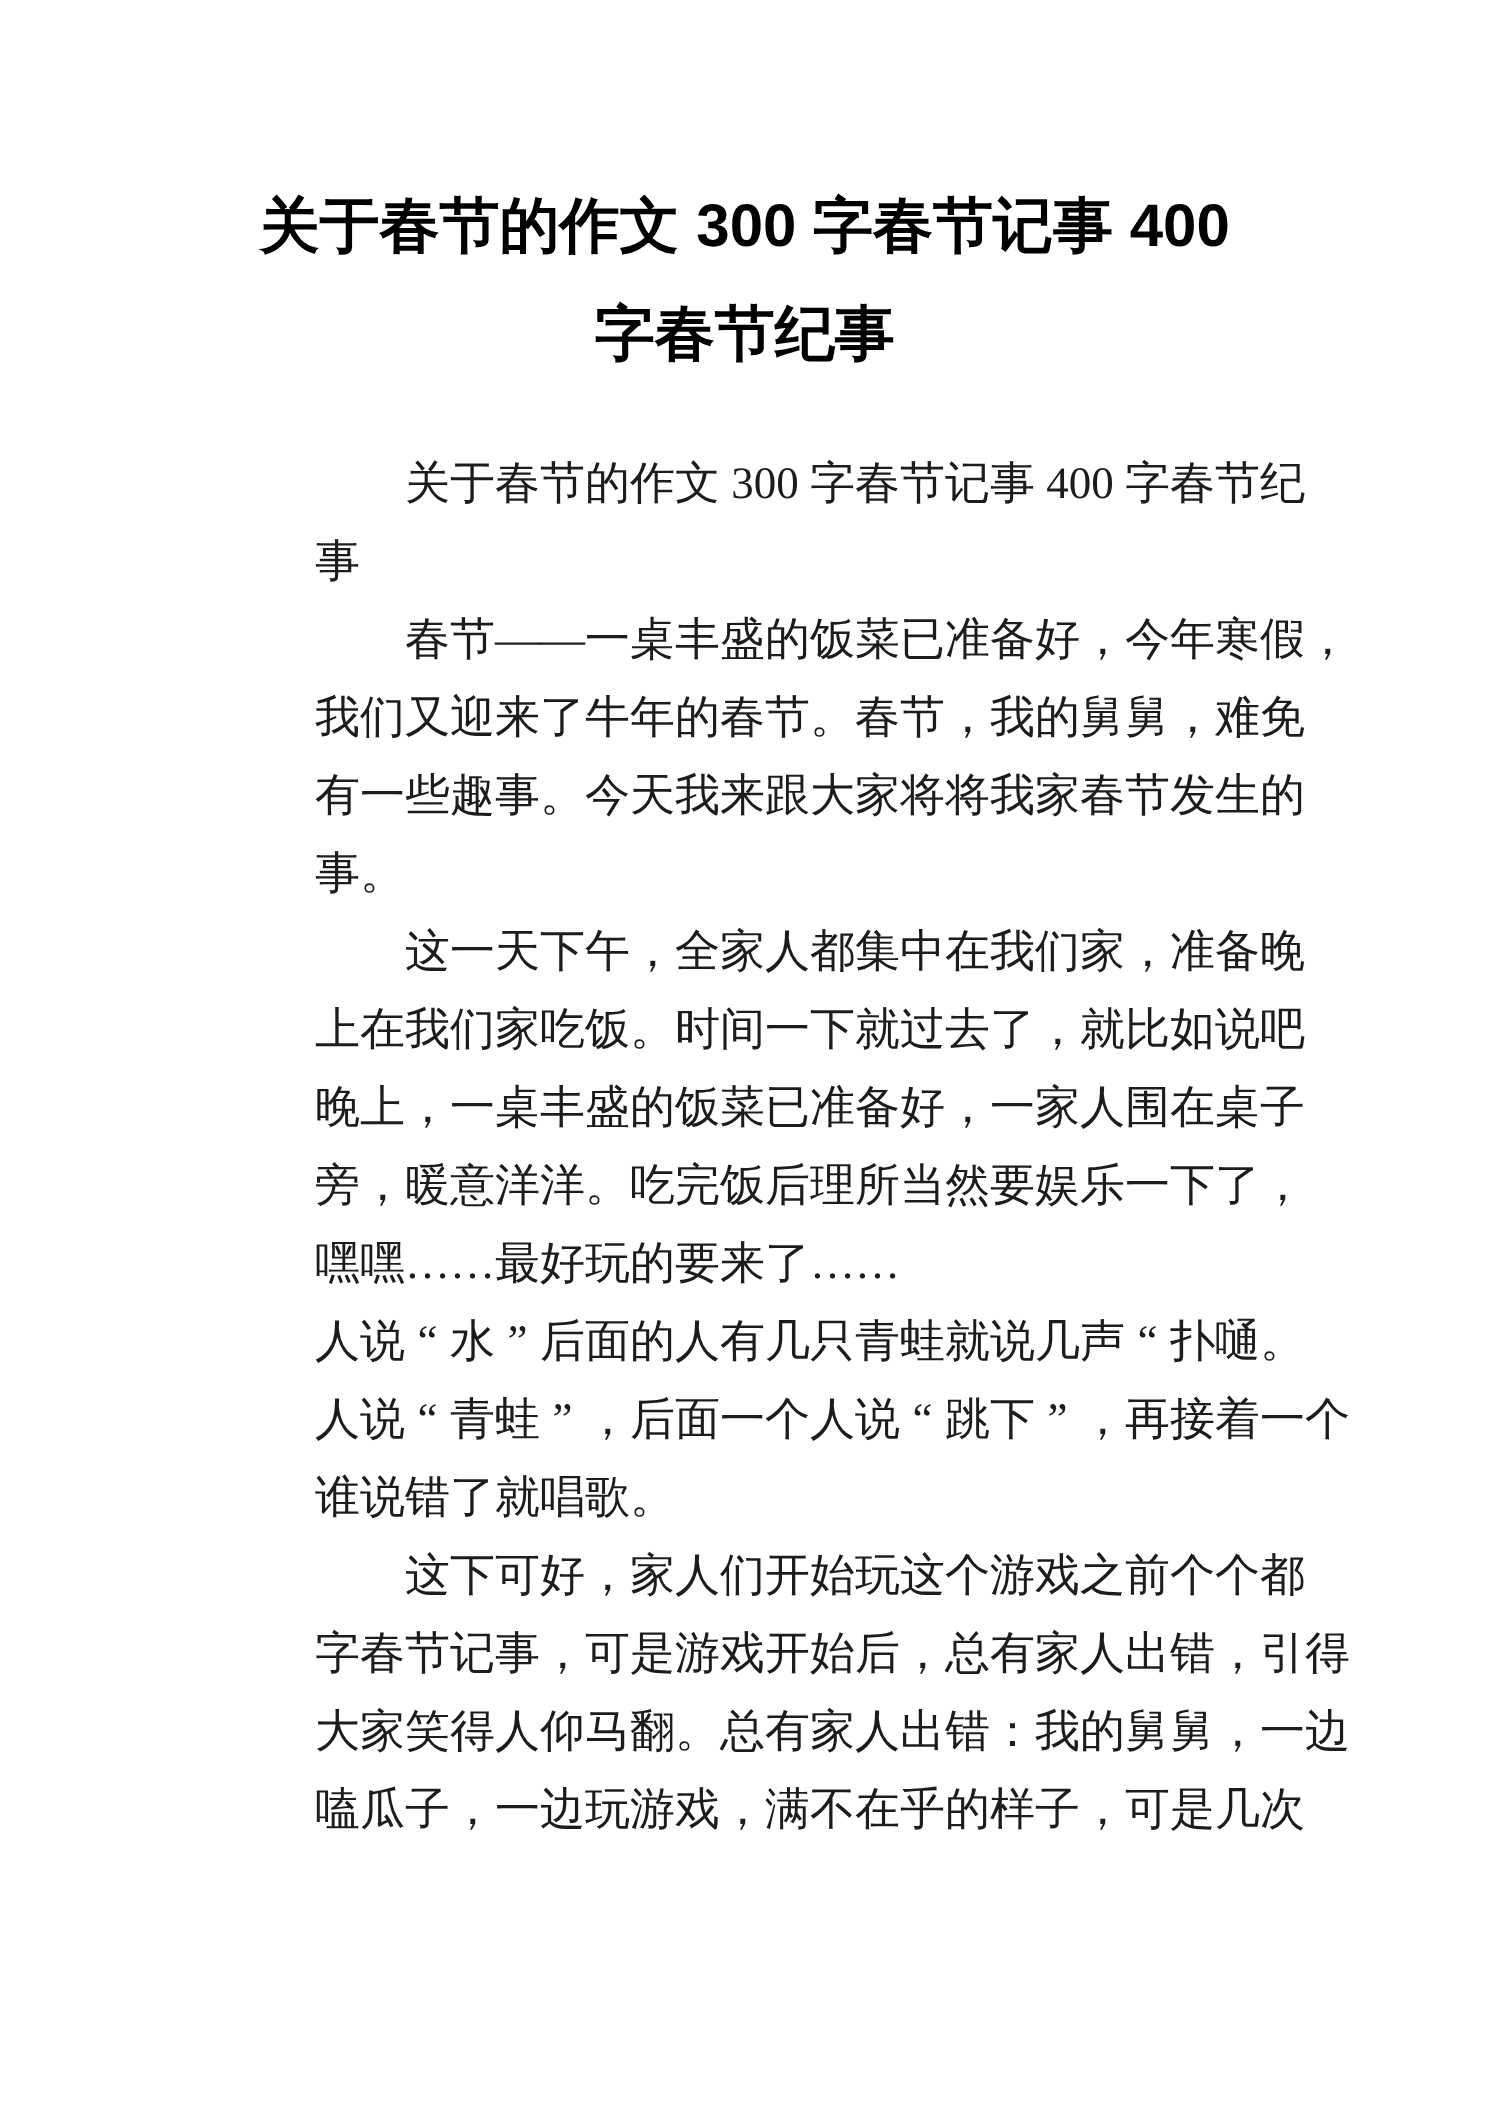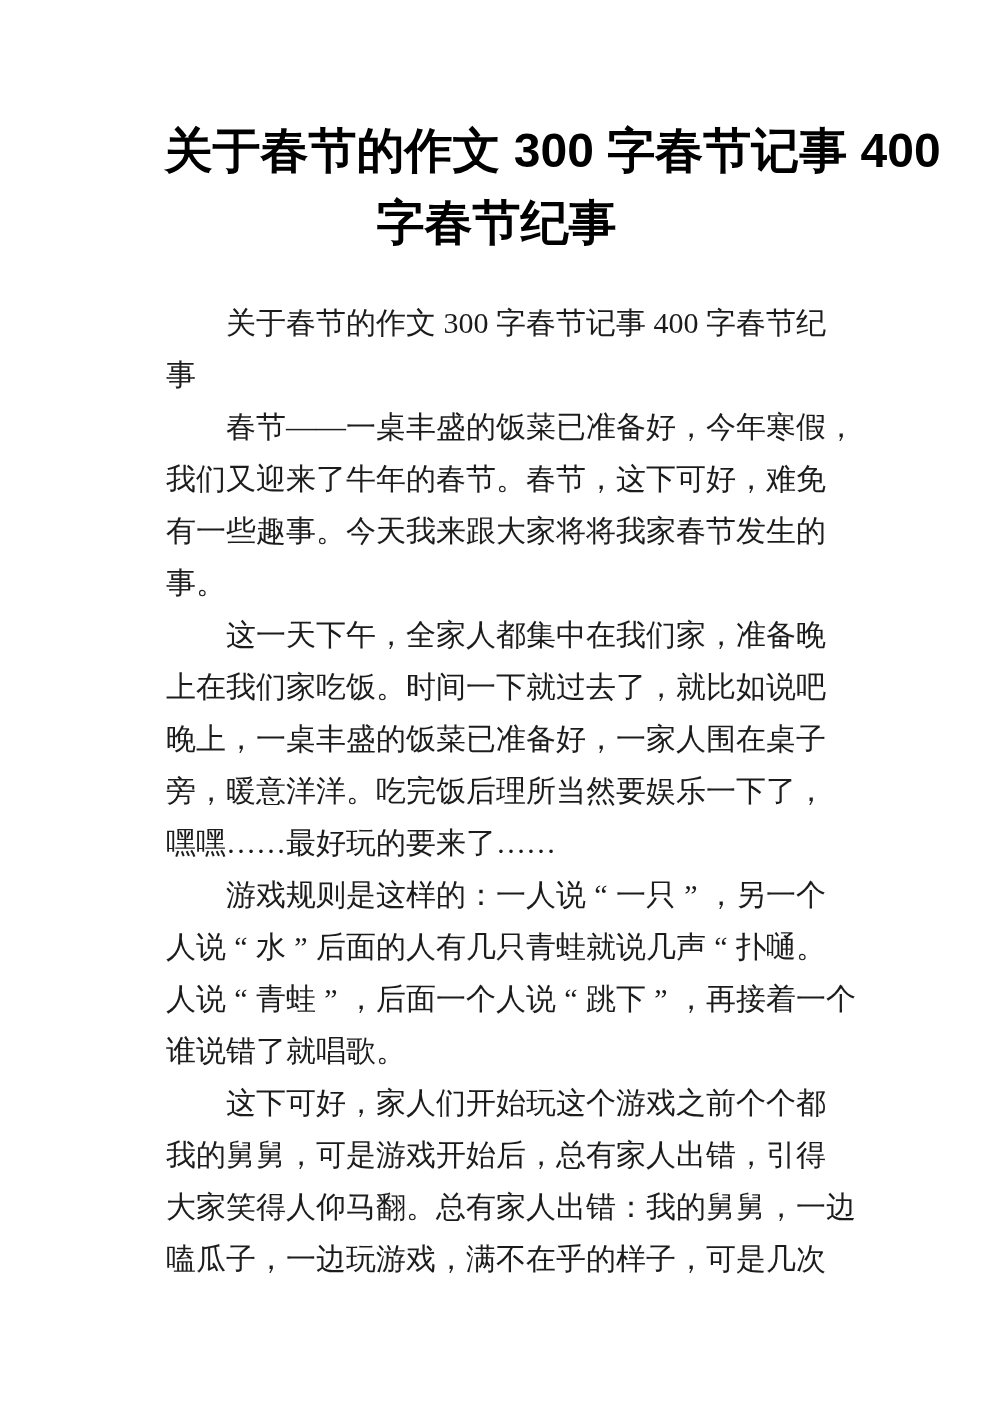--- a/index.html
+++ b/index.html
@@ -17,21 +17,21 @@
     width: 993px;
     height: 1404px;
     background: #ffffff;
   }
   .doc-title {
     width: 664px;
     margin: 115px auto 0 auto;
     text-align: center;
     font-family: "Liberation Sans", sans-serif;
     font-weight: 700;
-    font-size: 48px;
+    font-size: 40px;
     line-height: 72px;
     color: #000000;
   }
   .title-line {
     white-space: nowrap;
   }
   .essay-body {
     margin: 38px 0 0 166px;
     width: 664px;
     font-family: "Liberation Serif", serif;
@@ -39,20 +39,21 @@
     line-height: 52px;
     color: #1c1c1c;
   }
   .para {
     margin: 0;
     padding: 0;
   }
   .text-line {
     height: 52px;
     white-space: nowrap;
+    margin-left: 44px;
   }
   
   .fw {
     display: inline-block;
     width: 1em;
     text-align: center;
   }
 </style>
 </head>
 <body>
@@ -62,37 +63,36 @@
     <div class="title-line">关于春节的作文 300 字春节记事 400</div>
     <div class="title-line">字春节纪事</div>
   </div>
   <div class="essay-body">
       <div class="para">
         <div class="text-line">　　关于春节的作文 300 字春节记事 400 字春节纪</div>
         <div class="text-line">事</div>
       </div>
       <div class="para">
         <div class="text-line">　　春节——一桌丰盛的饭菜已准备好，今年寒假，</div>
-        <div class="text-line">我们又迎来了牛年的春节。春节，这下可好，难免</div>
+        <div class="text-line">我们又迎来了牛年的春节。春节，我的舅舅，难免</div>
         <div class="text-line">有一些趣事。今天我来跟大家将将我家春节发生的</div>
         <div class="text-line">事。</div>
       </div>
       <div class="para">
         <div class="text-line">　　这一天下午，全家人都集中在我们家，准备晚</div>
         <div class="text-line">上在我们家吃饭。时间一下就过去了，就比如说吧</div>
         <div class="text-line">晚上，一桌丰盛的饭菜已准备好，一家人围在桌子</div>
         <div class="text-line">旁，暖意洋洋。吃完饭后理所当然要娱乐一下了，</div>
         <div class="text-line">嘿嘿<span class="fw">…</span><span class="fw">…</span>最好玩的要来了<span class="fw">…</span><span class="fw">…</span></div>
       </div>
       <div class="para">
-        <div class="text-line">　　游戏规则是这样的：一人说<span class="fw">“</span>一只<span class="fw">”</span>，另一个</div>
         <div class="text-line">人说<span class="fw">“</span>水<span class="fw">”</span>后面的人有几只青蛙就说几声<span class="fw">“</span>扑嗵。</div>
         <div class="text-line">人说<span class="fw">“</span>青蛙<span class="fw">”</span>，后面一个人说<span class="fw">“</span>跳下<span class="fw">”</span>，再接着一个</div>
         <div class="text-line">谁说错了就唱歌。</div>
       </div>
       <div class="para">
         <div class="text-line">　　这下可好，家人们开始玩这个游戏之前个个都</div>
-        <div class="text-line">我的舅舅，可是游戏开始后，总有家人出错，引得</div>
+        <div class="text-line">字春节记事，可是游戏开始后，总有家人出错，引得</div>
         <div class="text-line">大家笑得人仰马翻。总有家人出错：我的舅舅，一边</div>
         <div class="text-line">嗑瓜子，一边玩游戏，满不在乎的样子，可是几次</div>
       </div>
     </div>
 </div>
 
 </body></html>

